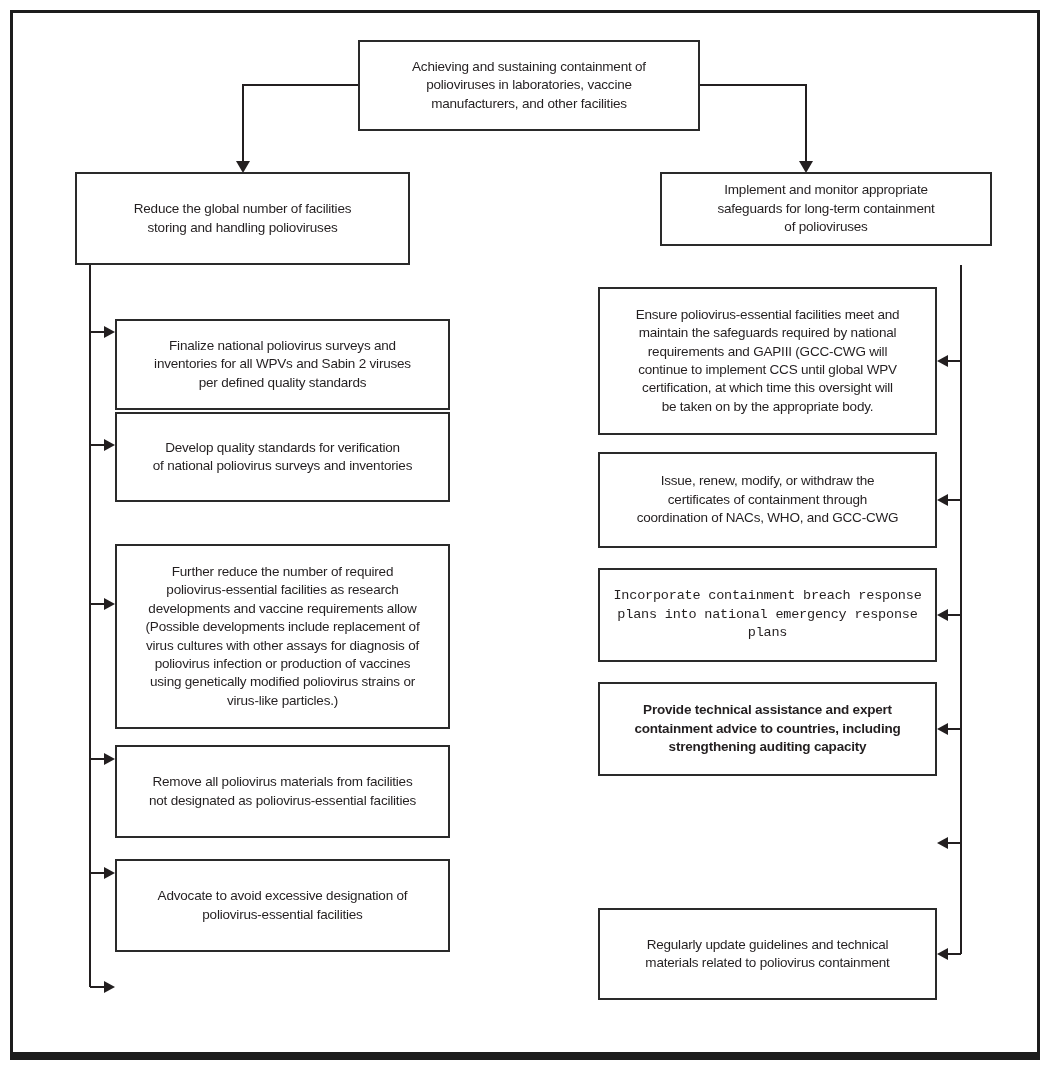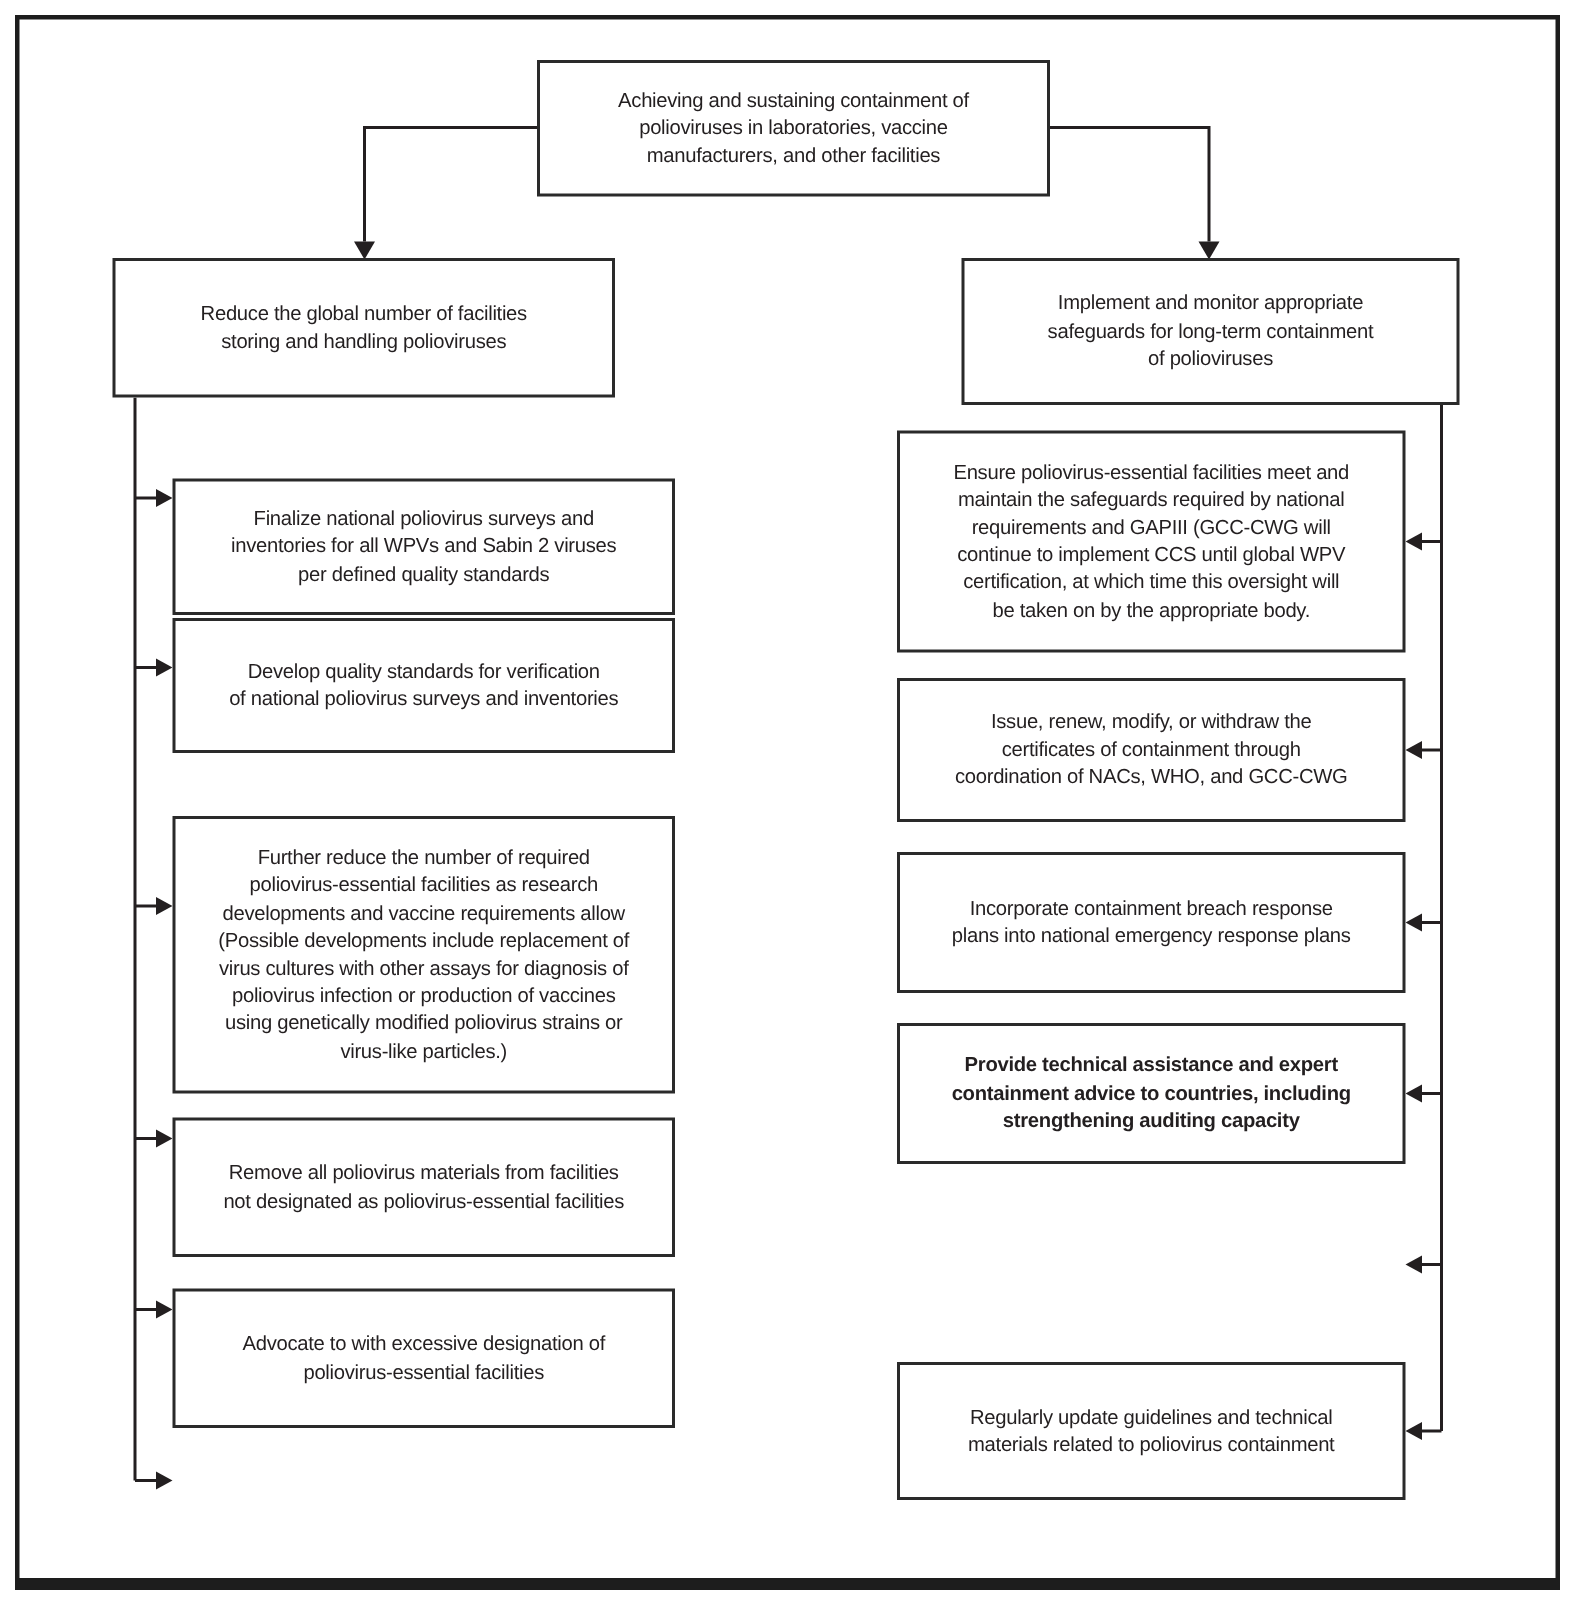--- a/index.html
+++ b/index.html
@@ -54,34 +54,34 @@
     text-align: center;
     color: #231f20;
     font-size: 13.5px;
     line-height: 1.36;
     letter-spacing: -0.2px;
     white-space: pre-line;
     padding: 4px 2px;
   }
   .root-box     { left: 358px; top: 40px;  width: 342px; height: 91px; }
   .left-header  { left: 75px;  top: 172px; width: 335px; height: 93px; }
-  .right-header { left: 641px; top: 172px; width: 332px; height: 98px; }
+  .right-header { left: 660px; top: 172px; width: 332px; height: 74px; }
 
   .lcol { left: 115px; width: 335px; margin-top: 32px; }
   .l0 { top: 287px; height: 91px; }
   .l1 { top: 380px; height: 90px; }
   .l2 { top: 512px; height: 185px; }
   .l3 { top: 713px; height: 93px; }
   .l4 { top: 827px; height: 93px; }
   .l5 { top: 940px; height: 95px; }
 
   .rcol { left: 598px; width: 339px; }
   .r0 { top: 287px; height: 148px; }
   .r1 { top: 452px; height: 96px; }
-  .r2 { top: 568px; height: 94px; }
+  .r2 { top: 568px; height: 94px; font-family: Liberation Mono, monospace; }
   .r3 { top: 682px; height: 94px; font-weight: bold; }
   .r4 { top: 797px; height: 93px; }
   .r5 { top: 908px; height: 92px; }
 </style>
 </head>
 <body>
 
 <div class="page">
 
   <div class="frame"></div>
@@ -149,21 +149,21 @@
   <div class="box lcol l2">Further reduce the number of required
 poliovirus-essential facilities as research
 developments and vaccine requirements allow
 (Possible developments include replacement of
 virus cultures with other assays for diagnosis of
 poliovirus infection or production of vaccines
 using genetically modified poliovirus strains or
 virus-like particles.)</div>
   <div class="box lcol l3">Remove all poliovirus materials from facilities
 not designated as poliovirus-essential facilities</div>
-  <div class="box lcol l4">Advocate to with excessive designation of
+  <div class="box lcol l4">Advocate to avoid excessive designation of
 poliovirus-essential facilities</div>
 
   <div class="box rcol r0">Ensure poliovirus-essential facilities meet and
 maintain the safeguards required by national
 requirements and GAPIII (GCC-CWG will
 continue to implement CCS until global WPV
 certification, at which time this oversight will
 be taken on by the appropriate body.</div>
   <div class="box rcol r1">Issue, renew, modify, or withdraw the
 certificates of containment through

